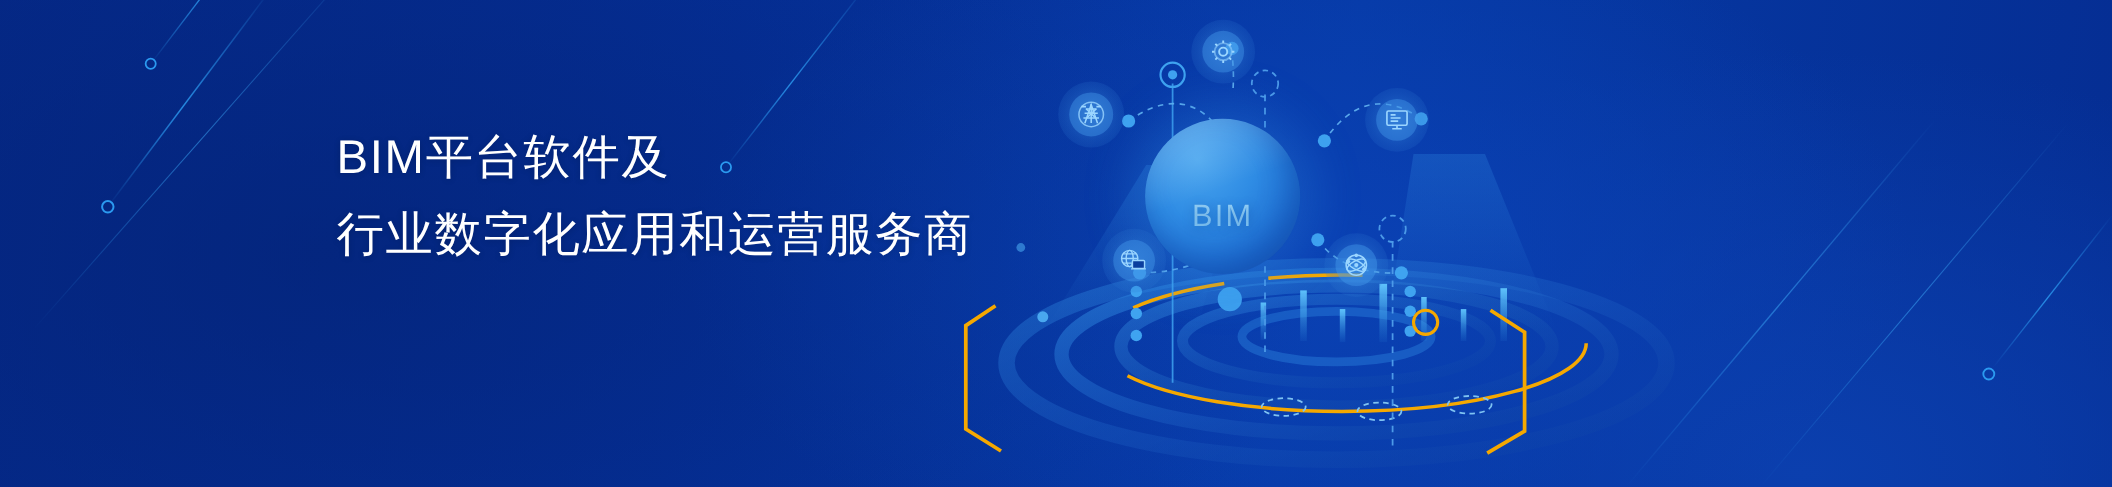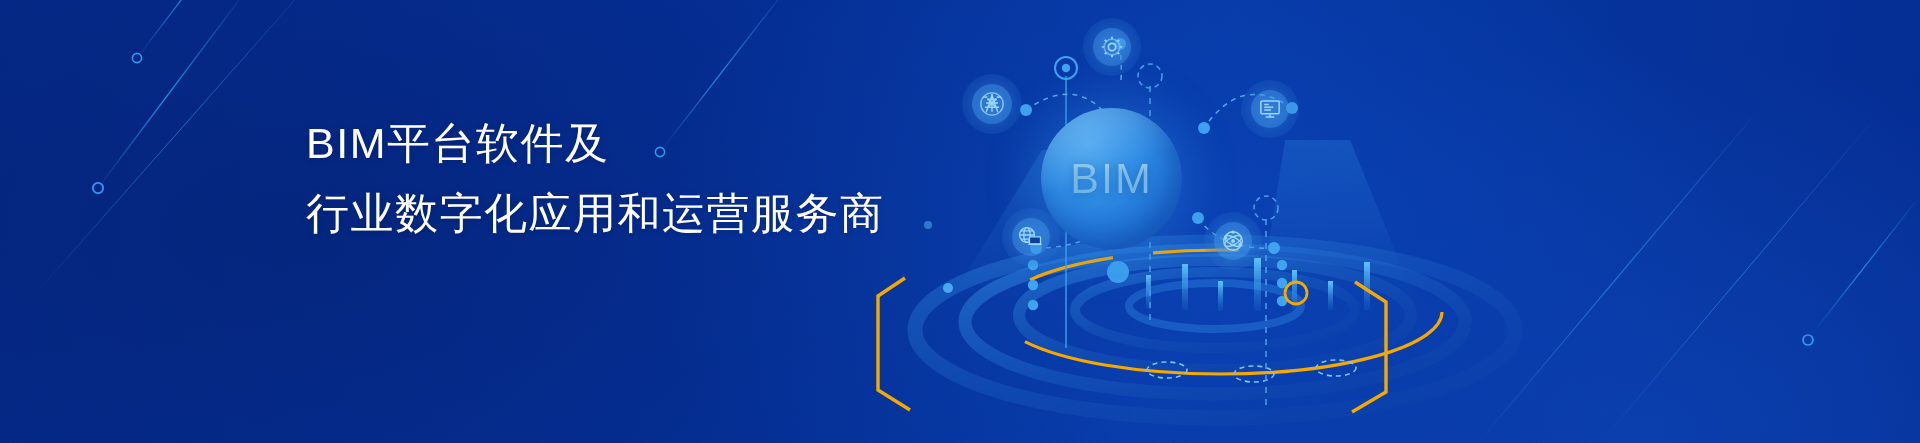--- a/index.html
+++ b/index.html
@@ -32,23 +32,23 @@
   .stage{position:absolute;left:830px;top:0;width:1090px;height:443px;z-index:20;}
   .stage svg{position:absolute;left:0;top:0;}
 
   
   .sphere{position:absolute;left:1041px;top:108px;width:141px;height:141px;
           border-radius:50%;z-index:26;
           background:radial-gradient(circle at 34% 26%, #4aa6ef 0%, #2f8ce4 38%, #1e6ed3 72%, #1a5cc0 100%);
           box-shadow:0 0 42px 14px rgba(46,140,228,.30), inset -8px -10px 26px rgba(10,60,150,.45);}
   .sphere-gloss{position:absolute;left:0;top:0;width:100%;height:100%;border-radius:50%;
           background:linear-gradient(160deg, rgba(255,255,255,.22) 0%, rgba(255,255,255,0) 46%);}
-  .sphere-label{position:absolute;left:0;top:0;width:100%;height:100%;
+  .sphere-label{position:absolute;left:0;top:17px;width:100%;height:100%;
           display:flex;align-items:center;justify-content:center;
-          font-size:43px;letter-spacing:2px;font-weight:400;
+          font-size:28px;letter-spacing:2px;font-weight:400;
           background:linear-gradient(180deg,#d9f0ff 0%,#8fd0f8 48%,#46a8ee 100%);
           -webkit-background-clip:text;background-clip:text;color:transparent;
           text-shadow:0 2px 10px rgba(8,50,130,.35);}
 
   
   .bub{position:absolute;border-radius:50%;z-index:27;
        display:flex;align-items:center;justify-content:center;
        background:radial-gradient(circle at 50% 50%, rgba(58,140,225,.55) 0%, rgba(45,120,210,.26) 58%, rgba(40,110,200,0) 100%);}
   .bub .ring{position:absolute;left:50%;top:50%;transform:translate(-50%,-50%);
        border-radius:50%;background:rgba(70,155,235,.42);}

